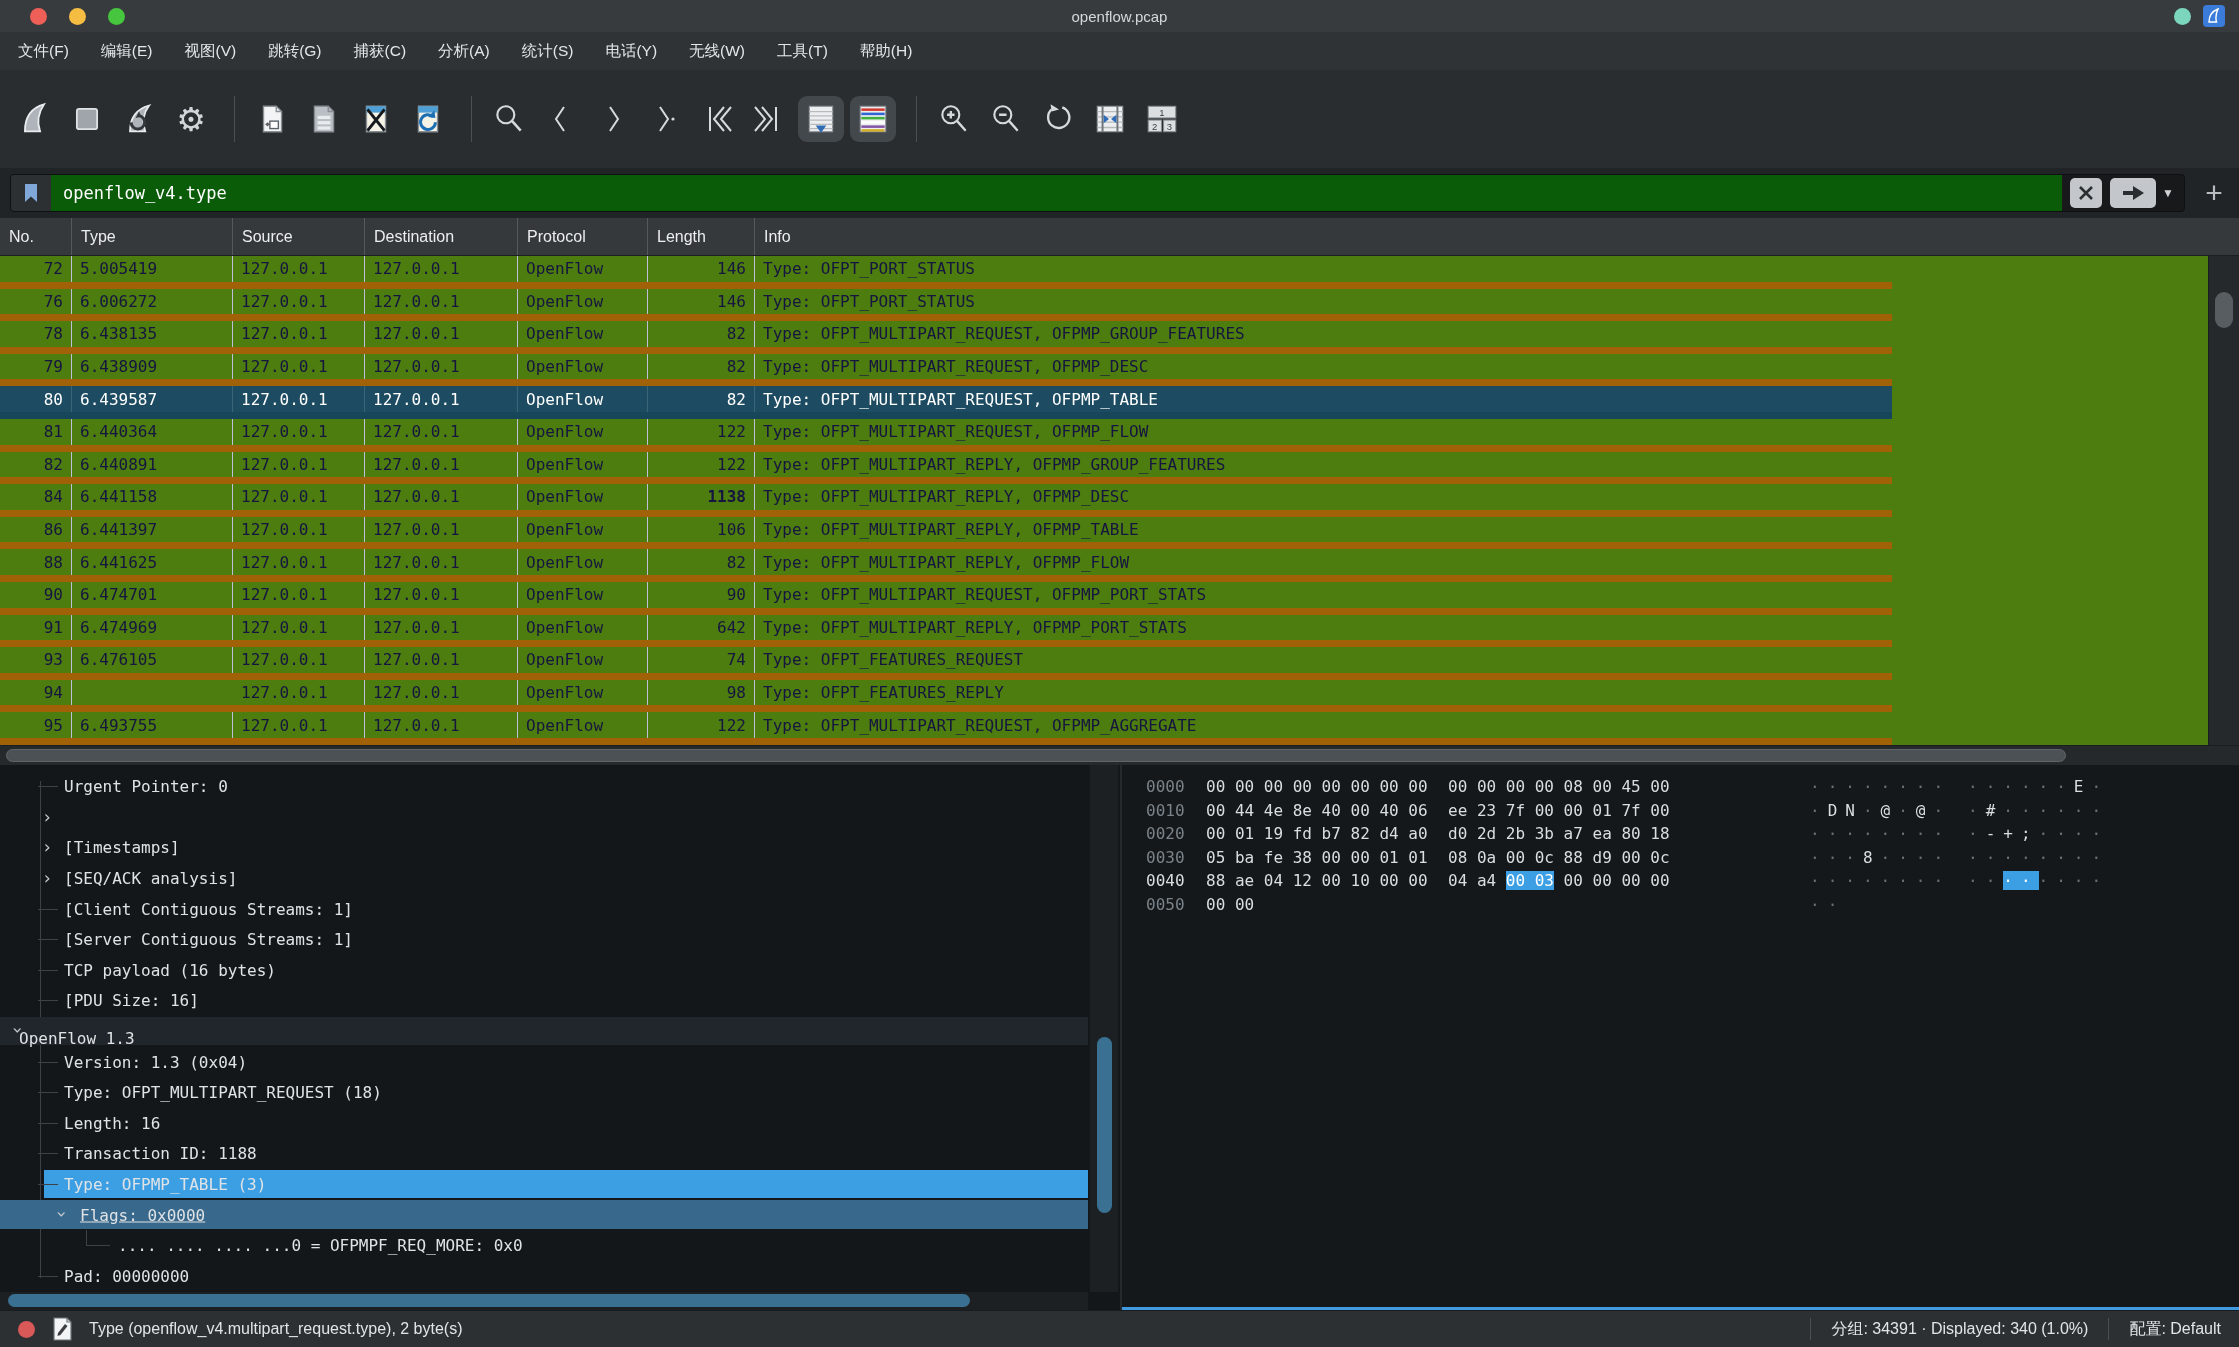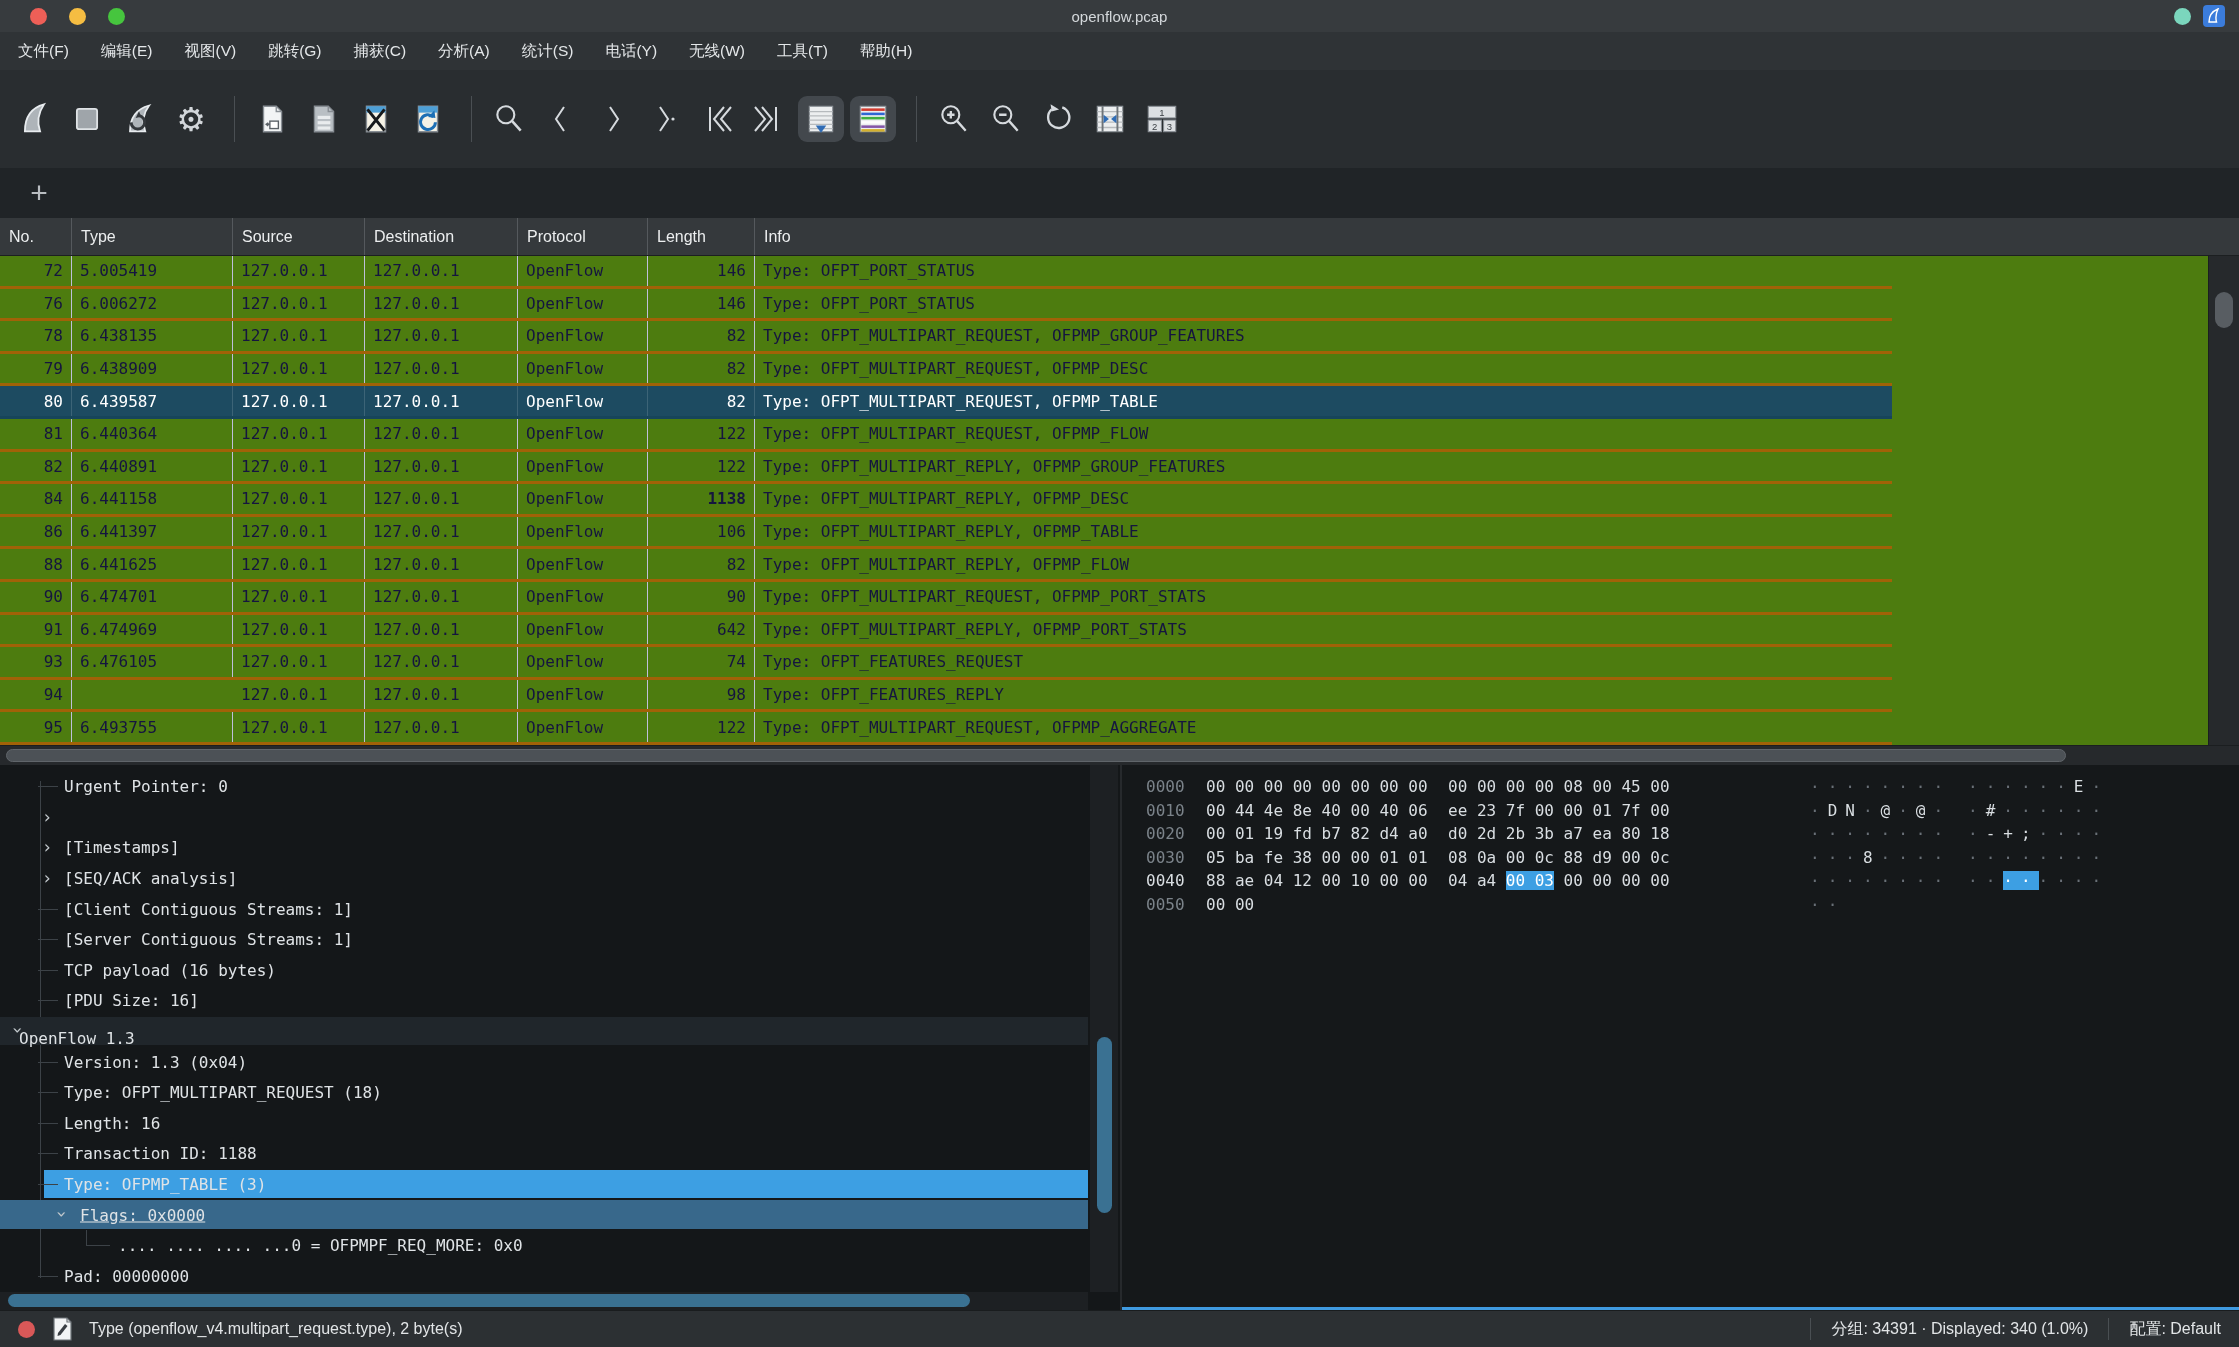--- a/index.html
+++ b/index.html
@@ -39,21 +39,21 @@
 .fclear{width:32px}.fapply{width:46px}
 .fcaret{align-self:center;margin:0 10px 0 6px;color:#cfd3d6;font-size:12px}
 .fplus{width:30px;height:30px;margin-left:14px;display:flex;align-items:center;justify-content:center;
   color:#b9bdc1;font-size:30px;line-height:1}
 
 
 .plist{height:527px;display:flex;flex-direction:column;background:#4d7c0f;position:relative;flex:0 0 auto}
 .phead{height:38px;background:#35393c;display:flex;color:#eceeef;font-size:16px;border-bottom:1px solid #1c1f21}
 .hc{display:flex;align-items:center;padding-left:9px;border-right:1px solid #55595d;white-space:nowrap}
 .pbody{flex:1;position:relative;font-family:"DejaVu Sans Mono",monospace;font-size:16px;color:#15153f;overflow:hidden}
-.prow{height:32.6px;display:flex;width:1892px;border-bottom:3px solid #a16207}
+.prow{height:32.6px;display:flex;width:1892px;border-bottom:7px solid #a16207}
 .pc{padding:0 8px;border-right:1px solid #bfbfda;white-space:nowrap;overflow:hidden;display:flex;align-items:center}
 .pc.num{justify-content:flex-end}
 .pc.info{flex:1;border-right:none}
 .prow.selected{background:#1d4b61;color:#fff;border-bottom-color:#17455a}
 .prow.selected .pc{border-right-color:rgba(255,255,255,.14)}
 .plist-vsb{position:absolute;top:38px;bottom:0;right:0;width:31px;background:#26292c;border-left:1px solid #1b1e20}
 .plist-vsb .vthumb{position:absolute;left:6px;top:36px;width:18px;height:36px;background:#585d62;border-radius:9px}
 .plist-hsb{height:20px;background:#26292c;position:relative;border-top:1px solid #1b1e20;flex:0 0 auto}
 .plist-hsb .hthumb{position:absolute;left:6px;top:3px;width:2060px;height:13px;background:#4c5156;border:1px solid #60656a;border-radius:7px}
 
@@ -271,20 +271,42 @@
         <rect x="4" y="17" width="12.5" height="11" fill="#dcdfe2" stroke="#878d93"></rect>
         <rect x="18.5" y="17" width="11.5" height="11" fill="#dcdfe2" stroke="#878d93"></rect>
         <text x="17" y="13" font-size="9" fill="#3a3f44" text-anchor="middle" font-family="sans-serif">1</text>
         <text x="10" y="26" font-size="9" fill="#3a3f44" text-anchor="middle" font-family="sans-serif">2</text>
         <text x="24" y="26" font-size="9" fill="#3a3f44" text-anchor="middle" font-family="sans-serif">3</text>
       </svg>
     </div>
   </div>
 
   <div class="filterbar">
+    <div class="fbar">
+      <div class="fbookmark">
+        <svg width="18" height="22" viewBox="0 0 18 22">
+            <path d="M3 2 h12 v18 l-6 -5.5 L3 20 z" fill="#7fa8d9"></path>
+          </svg>
+      </div>
+      <div class="ffield">
+        <span>openflow_v4.type</span>
+      </div>
+      <div class="fbtn fclear">
+        <svg width="16" height="16" viewBox="0 0 16 16">
+            <path d="M2 2 L14 14 M14 2 L2 14" stroke="#2b2e31" stroke-width="2.6"></path>
+          </svg>
+      </div>
+      <div class="fbtn fapply">
+        <svg width="22" height="14" viewBox="0 0 22 14">
+            <path d="M1 7 h12" stroke="#2b2e31" stroke-width="4"></path>
+            <path d="M11 0 L22 7 L11 14 z" fill="#2b2e31"></path>
+          </svg>
+      </div>
+      <div class="fcaret">▼</div>
+    </div>
     <div class="fplus">+</div>
   </div>
 
   <div class="plist">
     <div class="phead">
         <div class="hc" style="width: 72px;">No.</div>
         <div class="hc" style="width: 161px;">Type</div>
         <div class="hc" style="width: 132px;">Source</div>
         <div class="hc" style="width: 153px;">Destination</div>
         <div class="hc" style="width: 130px;">Protocol</div>

